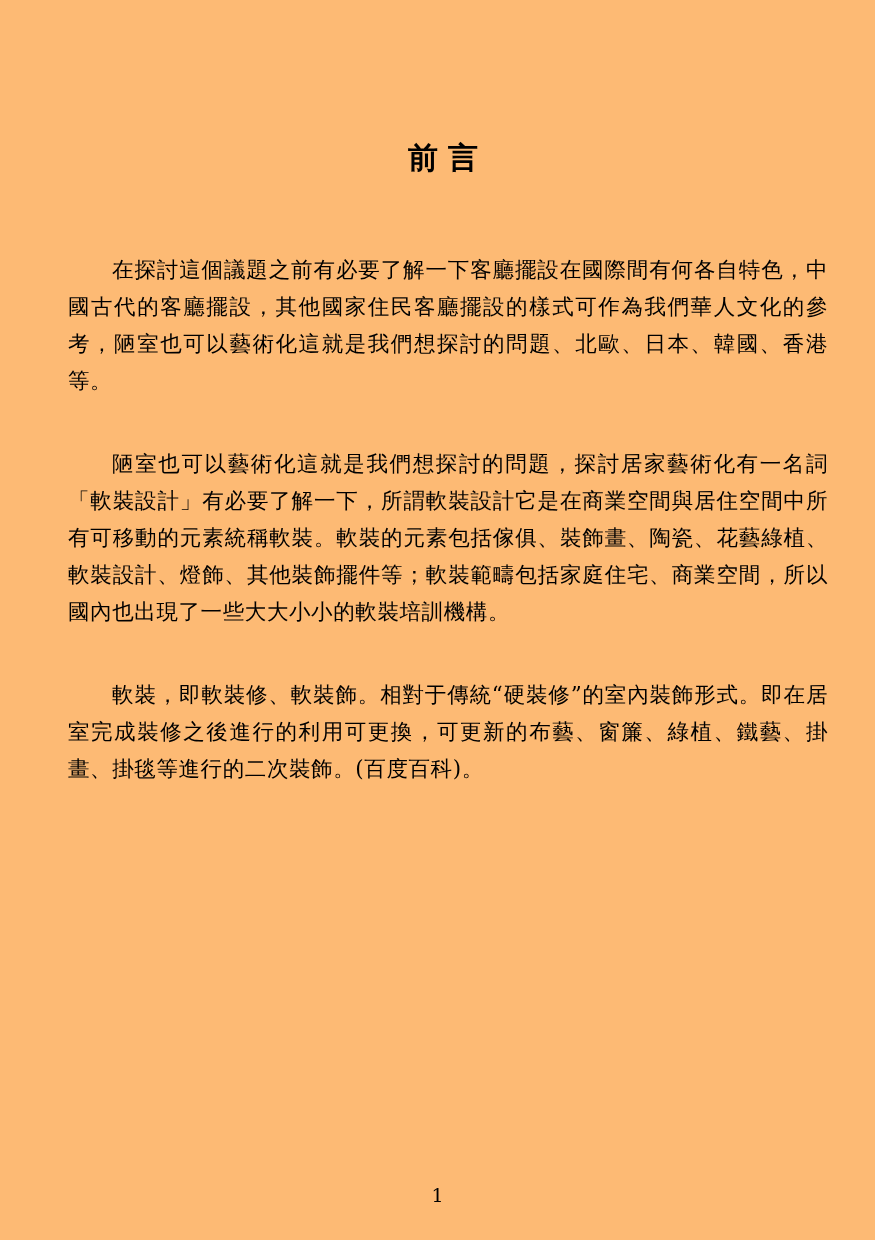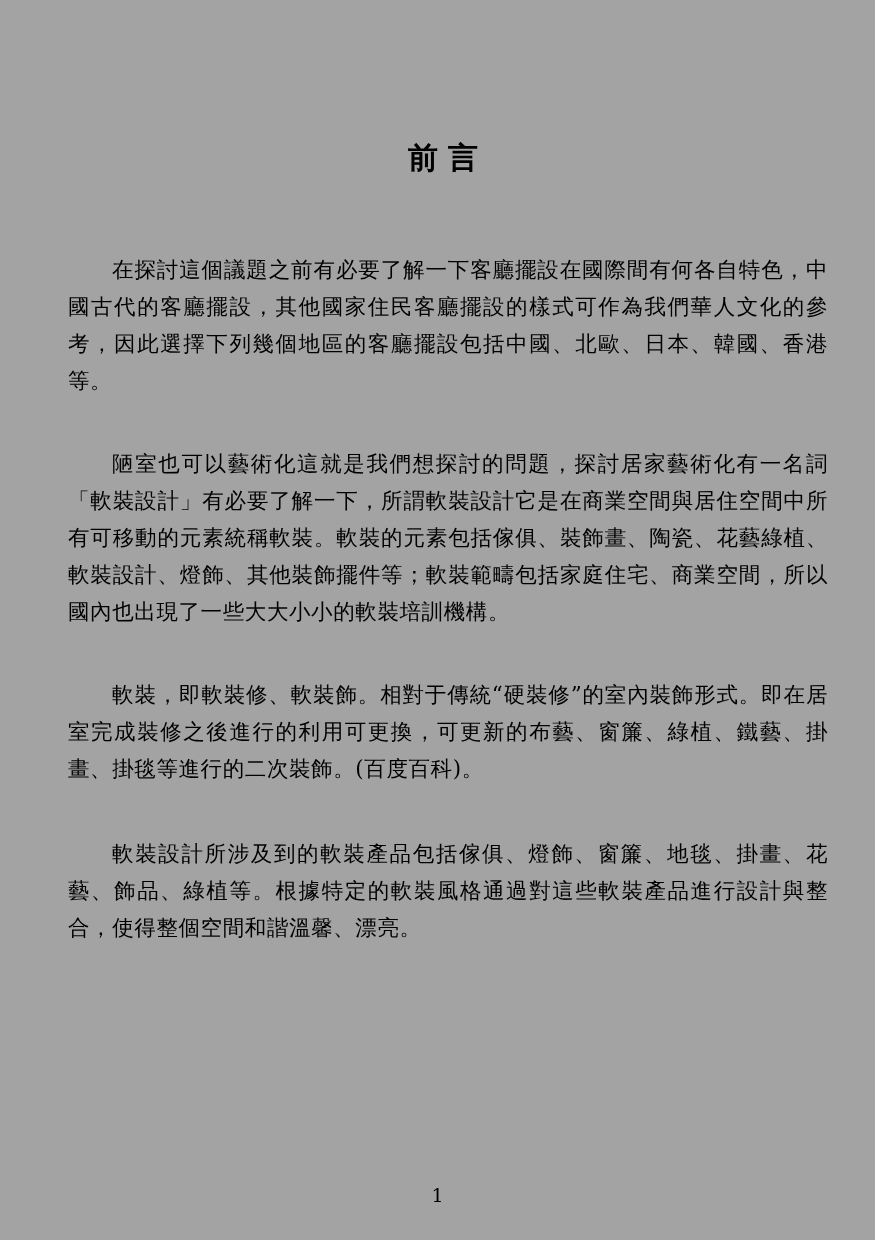--- a/index.html
+++ b/index.html
@@ -4,21 +4,21 @@
 <style>
   html, body {
     margin: 0;
     padding: 0;
     background: #ffffff;
   }
   .page {
     position: relative;
     width: 875px;
     height: 1240px;
-    background: #a3a3a3;
+    background: #fdba74;
     box-sizing: border-box;
     font-family: "DejaVu Serif", "Liberation Serif", serif;
     color: #000000;
     overflow: hidden;
   }
   .content {
     position: absolute;
     left: 68px;
     top: 0;
     width: 760px;
@@ -58,24 +58,23 @@
   }
 </style>
 </head>
 <body>
 
 <div class="page">
   <div class="content">
 
     <h1 class="doc-title">前言</h1>
 
-    <p class="para p1">在探討這個議題之前有必要了解一下客廳擺設在國際間有何各自特色，中國古代的客廳擺設，其他國家住民客廳擺設的樣式可作為我們華人文化的參考，因此選擇下列幾個地區的客廳擺設包括中國、北歐、日本、韓國、香港等。</p>
+    <p class="para p1">在探討這個議題之前有必要了解一下客廳擺設在國際間有何各自特色，中國古代的客廳擺設，其他國家住民客廳擺設的樣式可作為我們華人文化的參考，陋室也可以藝術化這就是我們想探討的問題、北歐、日本、韓國、香港等。</p>
 
     <p class="para p2">陋室也可以藝術化這就是我們想探討的問題，探討居家藝術化有一名詞「軟裝設計」有必要了解一下，所謂軟裝設計它是在商業空間與居住空間中所有可移動的元素統稱軟裝。軟裝的元素包括傢俱、裝飾畫、陶瓷、花藝綠植、軟裝設計、燈飾、其他裝飾擺件等；軟裝範疇包括家庭住宅、商業空間，所以國內也出現了一些大大小小的軟裝培訓機構。</p>
 
     <p class="para p3">軟裝，即軟裝修、軟裝飾。相對于傳統“硬裝修”的室內裝飾形式。即在居室完成裝修之後進行的利用可更換，可更新的布藝、窗簾、綠植、鐵藝、掛畫、掛毯等進行的二次裝飾。(百度百科)。</p>
 
-    <p class="para p4">軟裝設計所涉及到的軟裝產品包括傢俱、燈飾、窗簾、地毯、掛畫、花藝、飾品、綠植等。根據特定的軟裝風格通過對這些軟裝產品進行設計與整合，使得整個空間和諧溫馨、漂亮。</p>
 
   </div>
 
   <div class="page-number">1</div>
 </div>
 
 </body></html>

